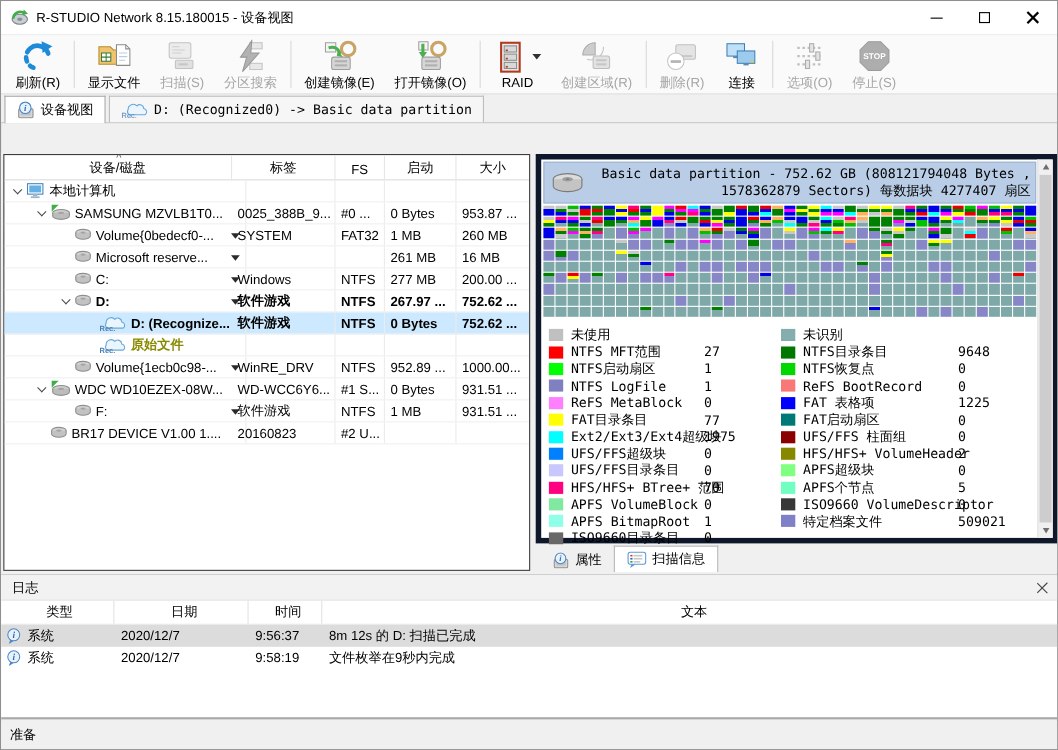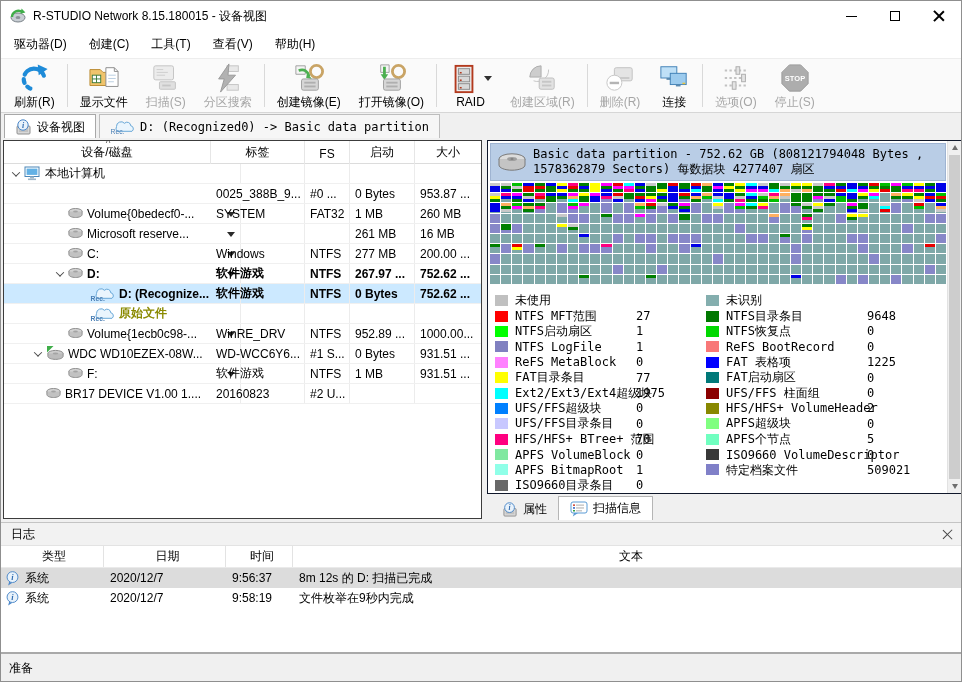--- a/index.html
+++ b/index.html
@@ -41,31 +41,31 @@
   
   .main{position:absolute;top:137px;left:0;width:962px;height:384px;background:#f0f0f0;}
   .tree-panel{position:absolute;left:2px;top:2px;width:479px;height:379px;background:#fff;border:1px solid #3c3c3c;overflow:hidden;}
   .tree-header{position:relative;height:23px;border-bottom:1px solid #dcdcdc;}
   .th-cell{position:absolute;top:0;height:23px;display:flex;align-items:flex-end;justify-content:center;padding-bottom:3px;border-right:1px solid #e6e6e6;}
   .sort-caret{position:absolute;top:-3px;left:96px;width:16px;text-align:center;font-size:10px;color:#555;}
   .tree-rows{position:relative;}
   .tr-row{position:relative;height:20px;border-bottom:1px solid #f0f0f0;}
   .tr-row.selected{background:#cce9ff;}
   .tr-cell{position:absolute;top:0;height:100%;display:flex;align-items:center;overflow:hidden;white-space:nowrap;border-right:1px solid #ececec;}
-  .c-name{left:0;width:237px;} .c-label{left:207px;width:94px;padding-left:5px;}
+  .c-name{left:0;width:220px;} .c-label{left:207px;width:94px;padding-left:5px;}
   .c-fs{left:301px;width:45px;padding-left:5px;} .c-boot{left:346px;width:65px;padding-left:5px;}
   .c-size{left:411px;width:66px;padding-left:5px;border-right:none;}
   .chev-slot{width:16px;flex:none;display:flex;justify-content:center;align-items:center;}
   .chev{width:6px;height:6px;border-right:1.6px solid #4a4a4a;border-bottom:1.6px solid #4a4a4a;transform:rotate(45deg) translate(-1px,-1px);}
   .tr-icon{flex:none;display:flex;margin-right:4px;}
   .dd-arrow{position:absolute;right:5px;top:8px;width:0;height:0;border-left:4px solid transparent;border-right:4px solid transparent;border-top:5px solid #2a2a2a;}
   .bold{font-weight:bold;}
 
   
-  .scan-panel{position:absolute;left:486px;top:2px;width:475px;height:354px;background:#fff;border:1px solid #0f172a;}
+  .scan-panel{position:absolute;left:486px;top:2px;width:475px;height:354px;background:#fff;border:5px solid #0f172a;text-align:right;}
   .scan-header{position:absolute;left:2px;top:2px;right:15px;height:38px;background:#b9cde6;border:1px solid #9fb4d2;
     font-family:"DejaVu Sans Mono","Liberation Mono",monospace;font-size:12px;line-height:15px;padding:3px 4px 3px 42px;overflow:hidden;}
   .scan-header .hdr-icon{position:absolute;left:5px;top:7px;}
   .scan-map{position:absolute;left:2px;top:42px;right:15px;height:101px;background:#fff;display:grid;gap:1px;}
   .map-cell{width:100%;height:100%;}
   .legend{position:absolute;left:2px;top:149px;right:15px;bottom:2px;background:#fff;font-family:"DejaVu Sans Mono","Liberation Mono",monospace;font-size:12px;}
   .leg-col{position:absolute;top:3px;}
   .leg-col.l{left:5px;width:205px;} .leg-col.r{left:216px;width:244px;}
   .leg-row{position:relative;height:15.4px;display:flex;align-items:center;}
   .leg-swatch{width:13px;height:11px;margin-right:7px;flex:none;}
@@ -119,27 +119,20 @@
         </div>
       <div class="win-btn">
           <span class="glyph-max"></span>
         </div>
       <div class="win-btn">
           <span class="glyph-close"></span>
         </div>
     </div>
   </div>
 
-  <div class="menubar">
-      <div class="menu-item">驱动器(D)</div>
-      <div class="menu-item">创建(C)</div>
-      <div class="menu-item">工具(T)</div>
-      <div class="menu-item">查看(V)</div>
-      <div class="menu-item">帮助(H)</div>
-    </div>
 
   <div class="toolbar">
       <div class="tb-group">
         <div class="tb-btn">
           <div class="tb-iconrow">
             <svg width="30" height="30" viewBox="0 0 32 32">
               <path d="M26.5 13.5A11 11 0 1 0 27 18" fill="none" stroke="#1e8bd8" stroke-width="4.5" stroke-linecap="round" stroke-dasharray="26 5 4 5 4 40"></path>
               <polygon points="20,1.5 30.5,6.5 21,13" fill="#1e8bd8"></polygon>
             </svg>
           </div>
@@ -360,20 +353,34 @@
                 </svg>
               </span>
               <span>本地计算机</span>
             </div>
             <div class="tr-cell c-label"></div>
             <div class="tr-cell c-fs"></div>
             <div class="tr-cell c-boot"></div>
             <div class="tr-cell c-size"></div>
           </div>
           <div class="tr-row">
+            <div class="tr-cell c-name" style="padding-left: 26px;">
+              <span class="chev-slot">
+                <span class="chev"></span>
+              </span>
+              <span class="tr-icon">
+                <svg width="18" height="15" viewBox="0 0 18 15">
+                  <polygon points="1,0 7.5,0 1,6.5" fill="#3fae49"></polygon>
+                  <ellipse cx="9.5" cy="7.5" rx="7.6" ry="3.1" fill="#cdcdcd" stroke="#8f8f8f"></ellipse>
+                  <path d="M1.9 7.5v2.8c0 1.7 3.4 3.1 7.6 3.1s7.6-1.4 7.6-3.1V7.5" fill="#bcbcbc" stroke="#8f8f8f"></path>
+                  <ellipse cx="9.5" cy="7.5" rx="2.8" ry="1.1" fill="#a4a4a4"></ellipse>
+                </svg>
+              </span>
+              <span>SAMSUNG MZVLB1T0...</span>
+            </div>
             <div class="tr-cell c-label">0025_388B_9...</div>
             <div class="tr-cell c-fs">#0 ...</div>
             <div class="tr-cell c-boot">0 Bytes</div>
             <div class="tr-cell c-size">953.87 ...</div>
           </div>
           <div class="tr-row">
             <div class="tr-cell c-name" style="padding-left: 48px;">
               <span class="chev-slot"></span>
               <span class="tr-icon">
                 <svg width="15" height="13" viewBox="0 0 15 13">

